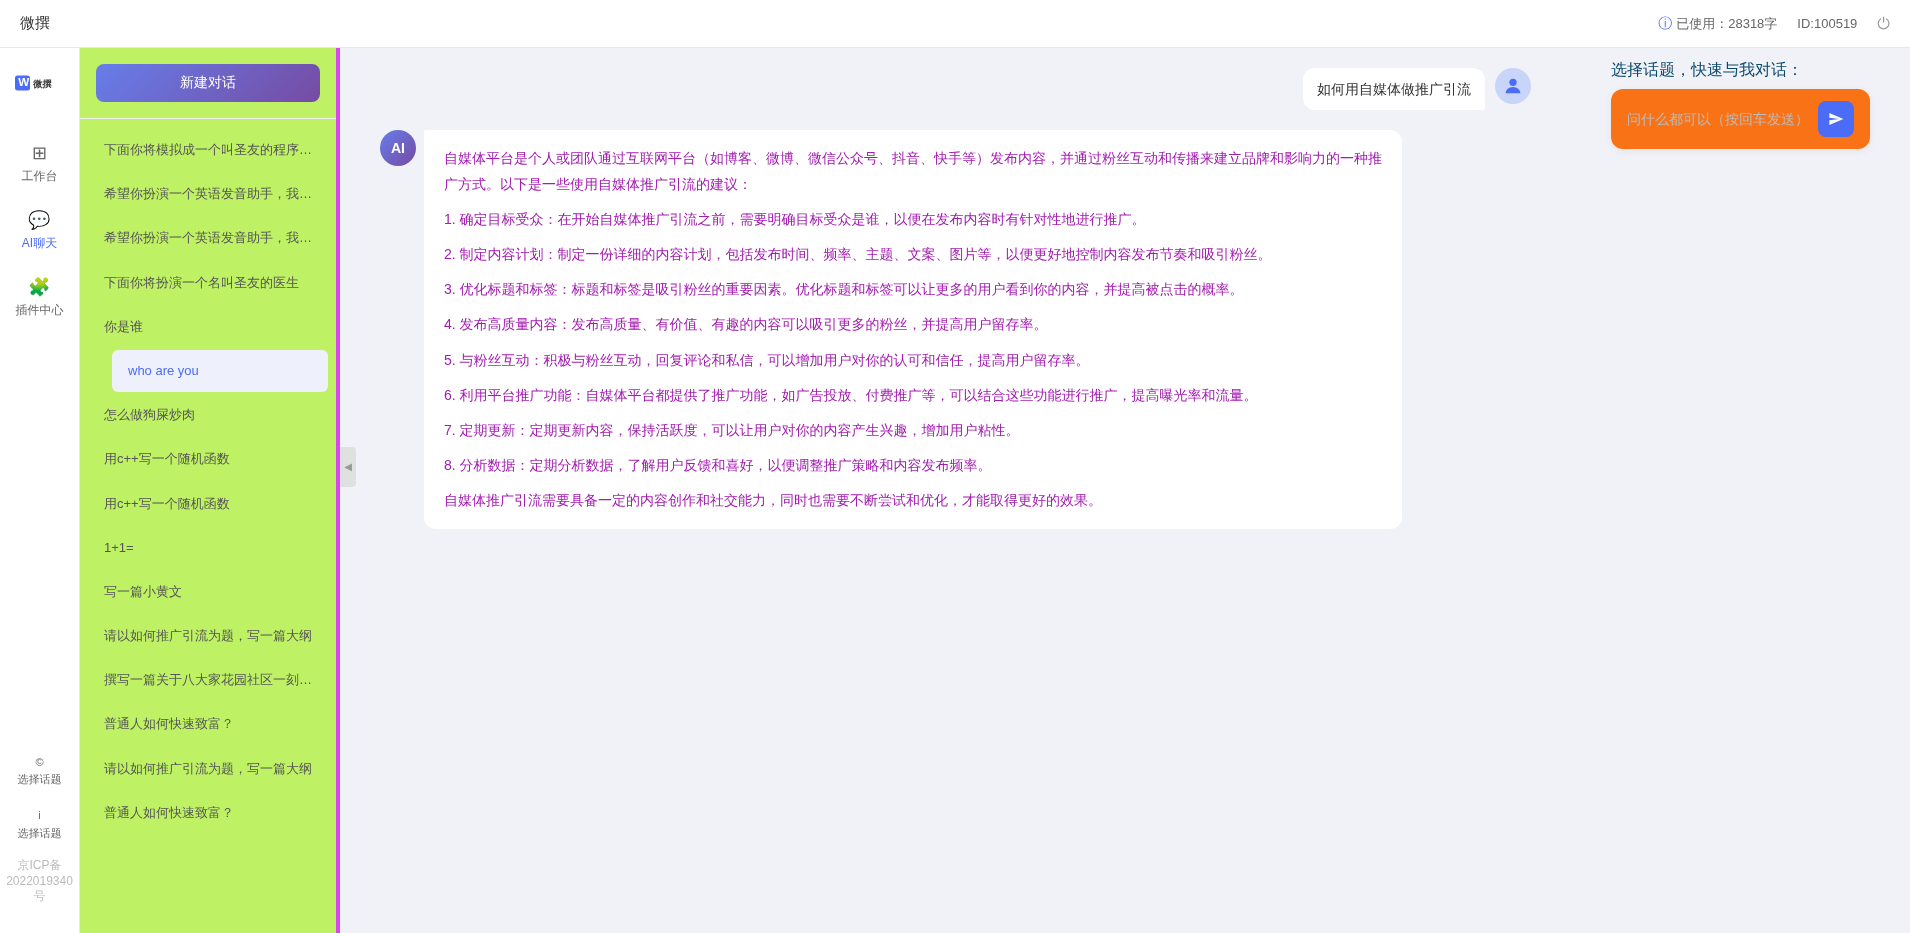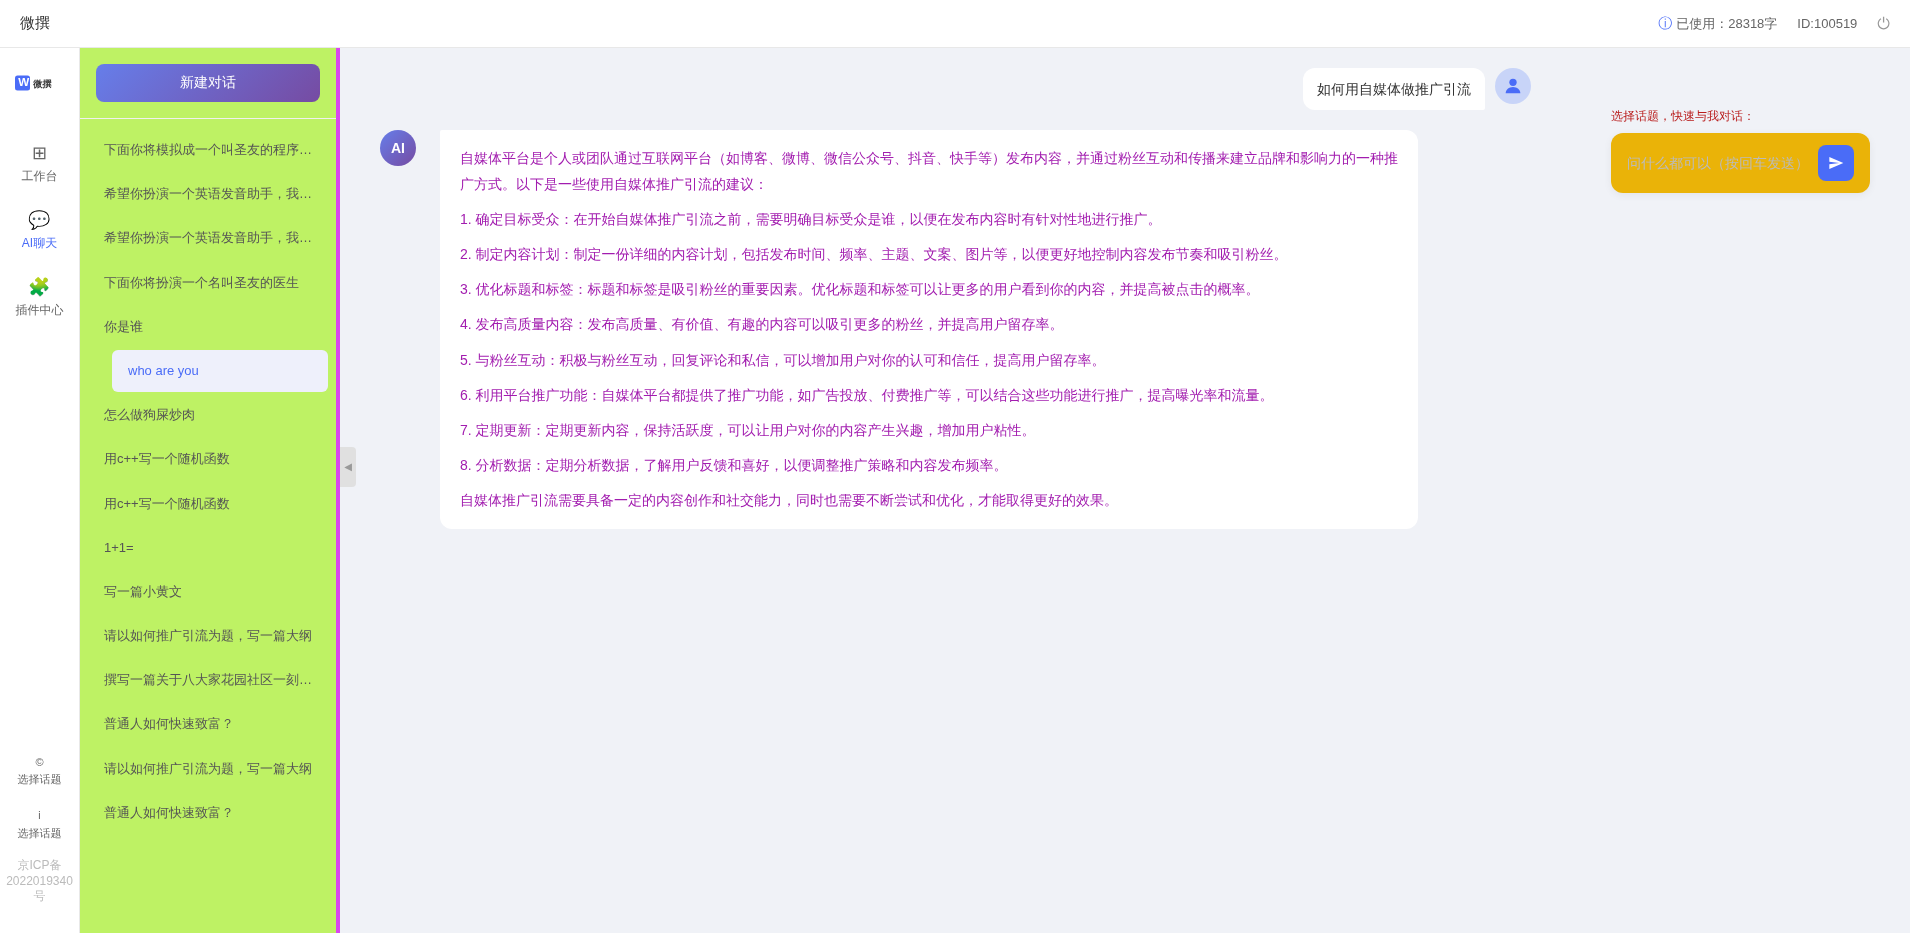--- a/index.html
+++ b/index.html
@@ -214,21 +214,21 @@
       justify-content: center;
       color: #4a6cf7;
       font-size: 18px;
     }
 
     
     .msg-ai {
       display: flex;
       align-items: flex-start;
       margin-bottom: 20px;
-      gap: 24px;
+      gap: 8px;
     }
     .ai-avatar {
       width: 36px;
       height: 36px;
       border-radius: 50%;
       background: linear-gradient(135deg, #667eea, #764ba2);
       flex-shrink: 0;
       display: flex;
       align-items: center;
       justify-content: center;
@@ -248,27 +248,26 @@
     .msg-ai-bubble p { margin-bottom: 10px; }
     .msg-ai-bubble p:last-child { margin-bottom: 0; }
 
     
     .chat-input-area {
       padding: 12px 40px 20px;
       background: #f0f2f7;
       flex-shrink: 0;
     }
     .quick-topics {
-      font-size: 12px;
-      color: #b91c1c;
+      font-size: 16px;
+      color: #0c4a6e;
       margin-bottom: 8px;
-      margin-top: 48px;
     }
     .input-wrapper {
-      background: #eab308;
+      background: #f97316;
       border-radius: 12px;
       padding: 12px 16px;
       display: flex;
       align-items: center;
       gap: 10px;
       box-shadow: 0 2px 8px rgba(0,0,0,0.06);
     }
     .chat-input {
       flex: 1;
       border: none;

